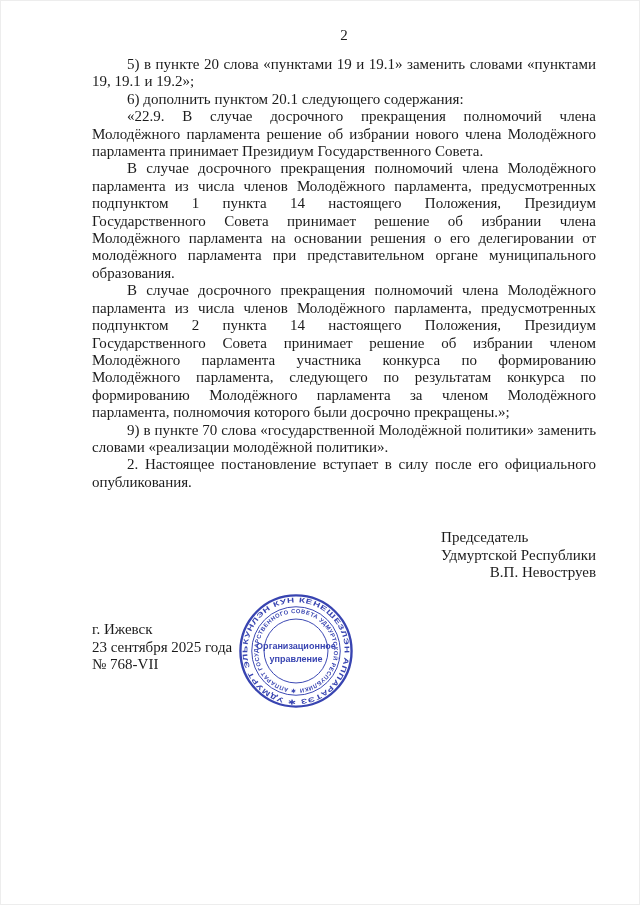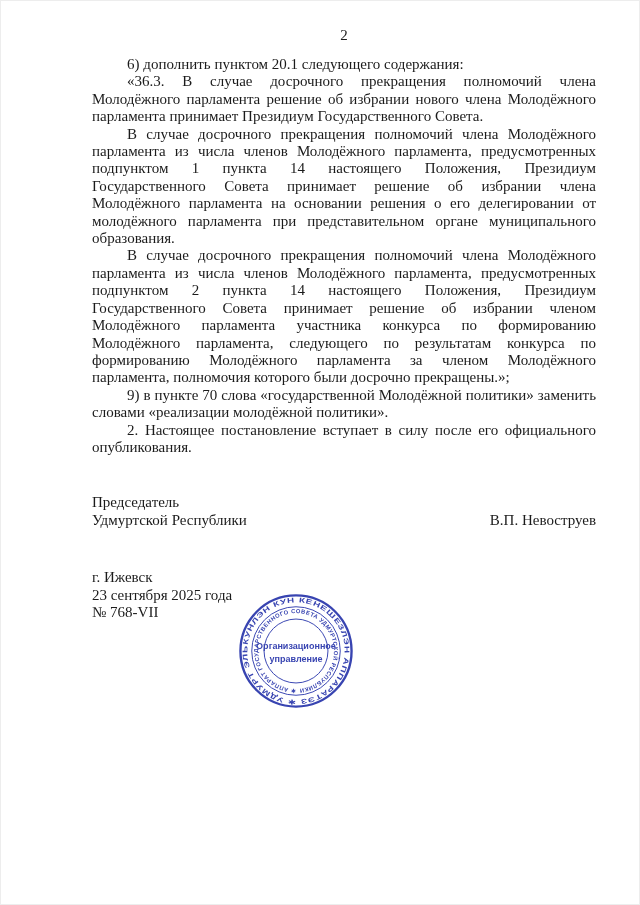--- a/index.html
+++ b/index.html
@@ -30,20 +30,21 @@
     text-indent: 35px;
     hyphens: none;
   }
   .signature-block {
     margin-top: 38px;
     display: flex;
     justify-content: space-between;
     align-items: flex-end;
     font-size: 15px;
     line-height: 17.4px;
+    flex-direction: column;
   }
   .signature-left div { white-space: nowrap; }
   .signature-name { white-space: nowrap; margin-left: 10px; }
   .footer-block {
     margin-top: 40px;
     font-size: 15px;
     line-height: 17.4px;
   }
   .stamp {
     position: absolute;
@@ -66,22 +67,23 @@
   }
 </style>
 </head>
 <body>
 
 <div class="content">
 
   <div class="page-number">2</div>
 
   <div class="body-text">
+    <p>5) в пункте 20 слова «пунктами 19 и 19.1» заменить словами «пунктами 19, 19.1 и 19.2»;</p>
     <p>6) дополнить пунктом 20.1 следующего содержания:</p>
-    <p>«36.3. В случае досрочного прекращения полномочий члена Молодёжного парламента решение об избрании нового члена Молодёжного парламента принимает Президиум Государственного Совета.</p>
+    <p>«22.9. В случае досрочного прекращения полномочий члена Молодёжного парламента решение об избрании нового члена Молодёжного парламента принимает Президиум Государственного Совета.</p>
     <p>В случае досрочного прекращения полномочий члена Молодёжного парламента из числа членов Молодёжного парламента, предусмотренных подпунктом 1 пункта 14 настоящего Положения, Президиум Государственного Совета принимает решение об избрании члена Молодёжного парламента на основании решения о его делегировании от молодёжного парламента при представительном органе муниципального образования.</p>
     <p>В случае досрочного прекращения полномочий члена Молодёжного парламента из числа членов Молодёжного парламента, предусмотренных подпунктом 2 пункта 14 настоящего Положения, Президиум Государственного Совета принимает решение об избрании членом Молодёжного парламента участника конкурса по формированию Молодёжного парламента, следующего по результатам конкурса по формированию Молодёжного парламента за членом Молодёжного парламента, полномочия которого были досрочно прекращены.»;</p>
     <p>9) в пункте 70 слова «государственной Молодёжной политики» заменить словами «реализации молодёжной политики».</p>
     <p>2. Настоящее постановление вступает в силу после его официального опубликования.</p>
   </div>
 
   <div class="signature-block">
     <div class="signature-left">
       <div>Председатель</div>
       <div>Удмуртской Республики</div>

